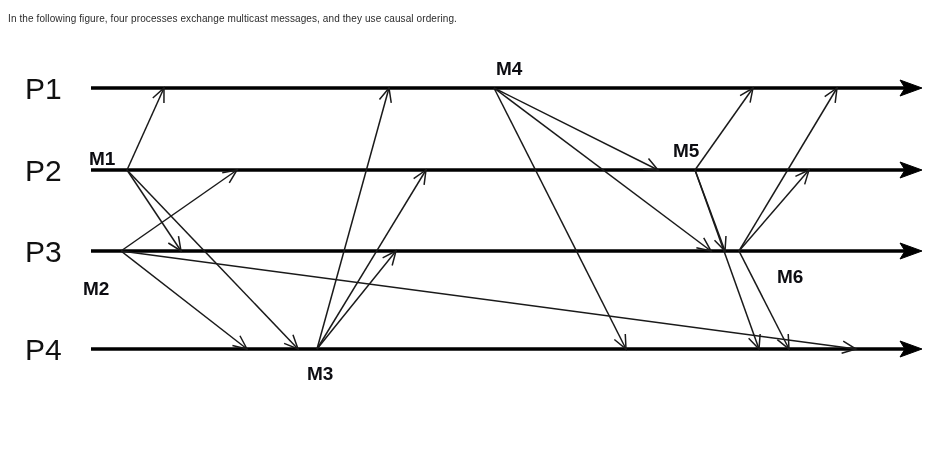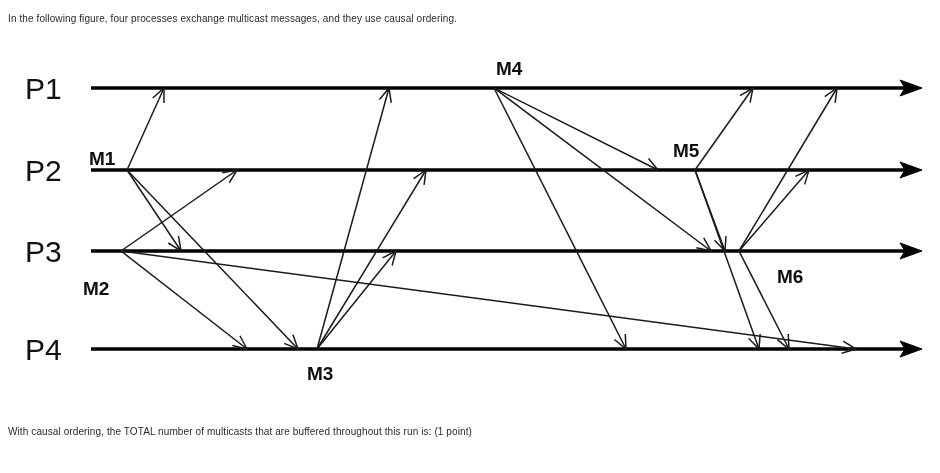--- a/index.html
+++ b/index.html
@@ -135,15 +135,14 @@
           <text x="78" y="110" class="msg-label">M1</text>
           <text x="72" y="240" class="msg-label">M2</text>
           <text x="296" y="325" class="msg-label">M3</text>
           <text x="485" y="20" class="msg-label">M4</text>
           <text x="662" y="102" class="msg-label">M5</text>
           <text x="766" y="228" class="msg-label">M6</text>
         </g>
     </svg>
   </div>
 
-  <div class="prose" id="question-text">With causal ordering, the TOTAL number of multicasts that are buffered throughout this run is:  (1 point)</div>
 
 </div>
 
 </body></html>

